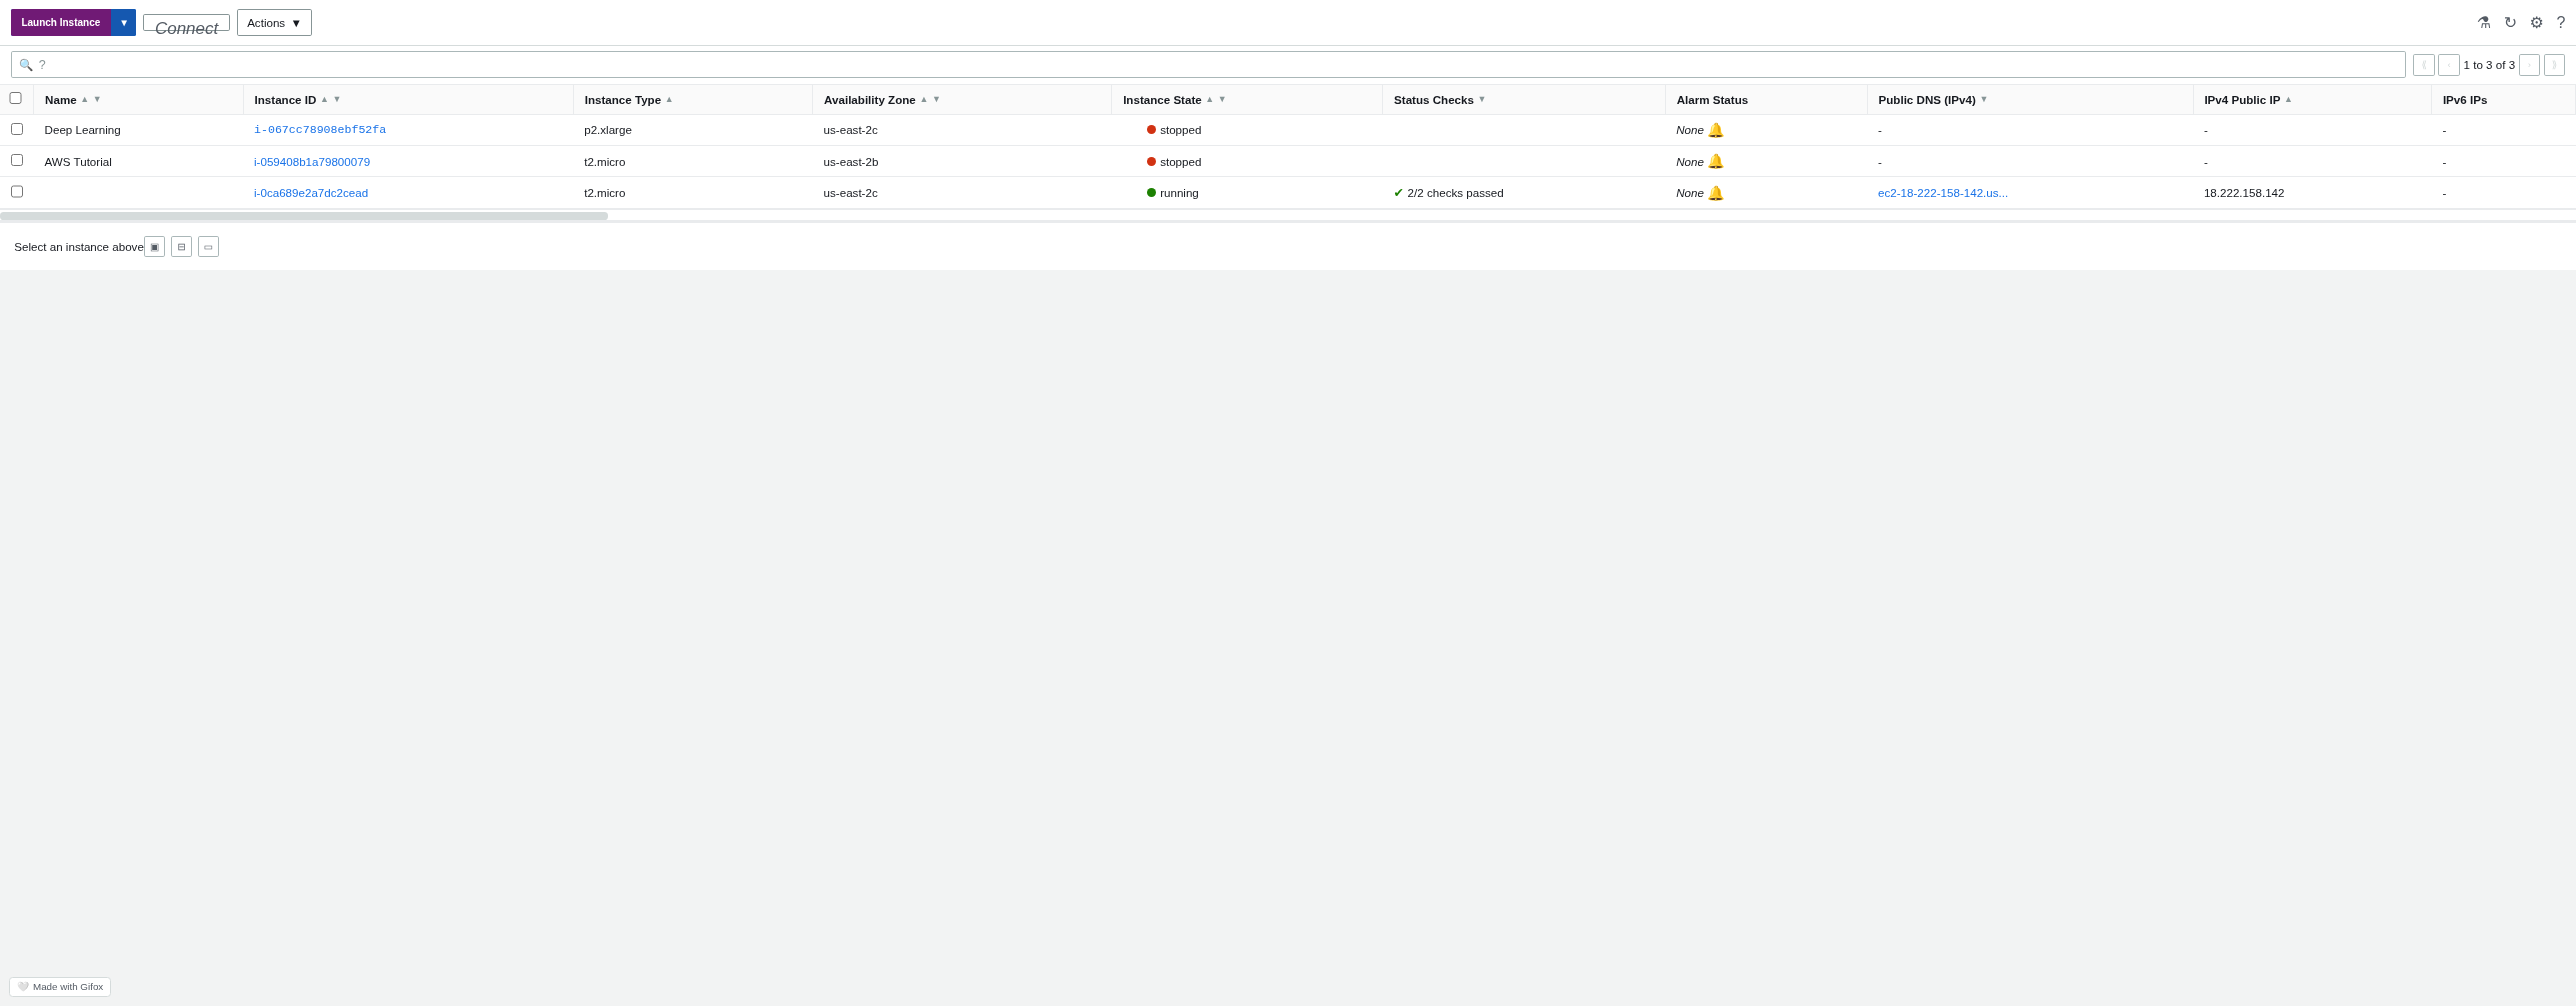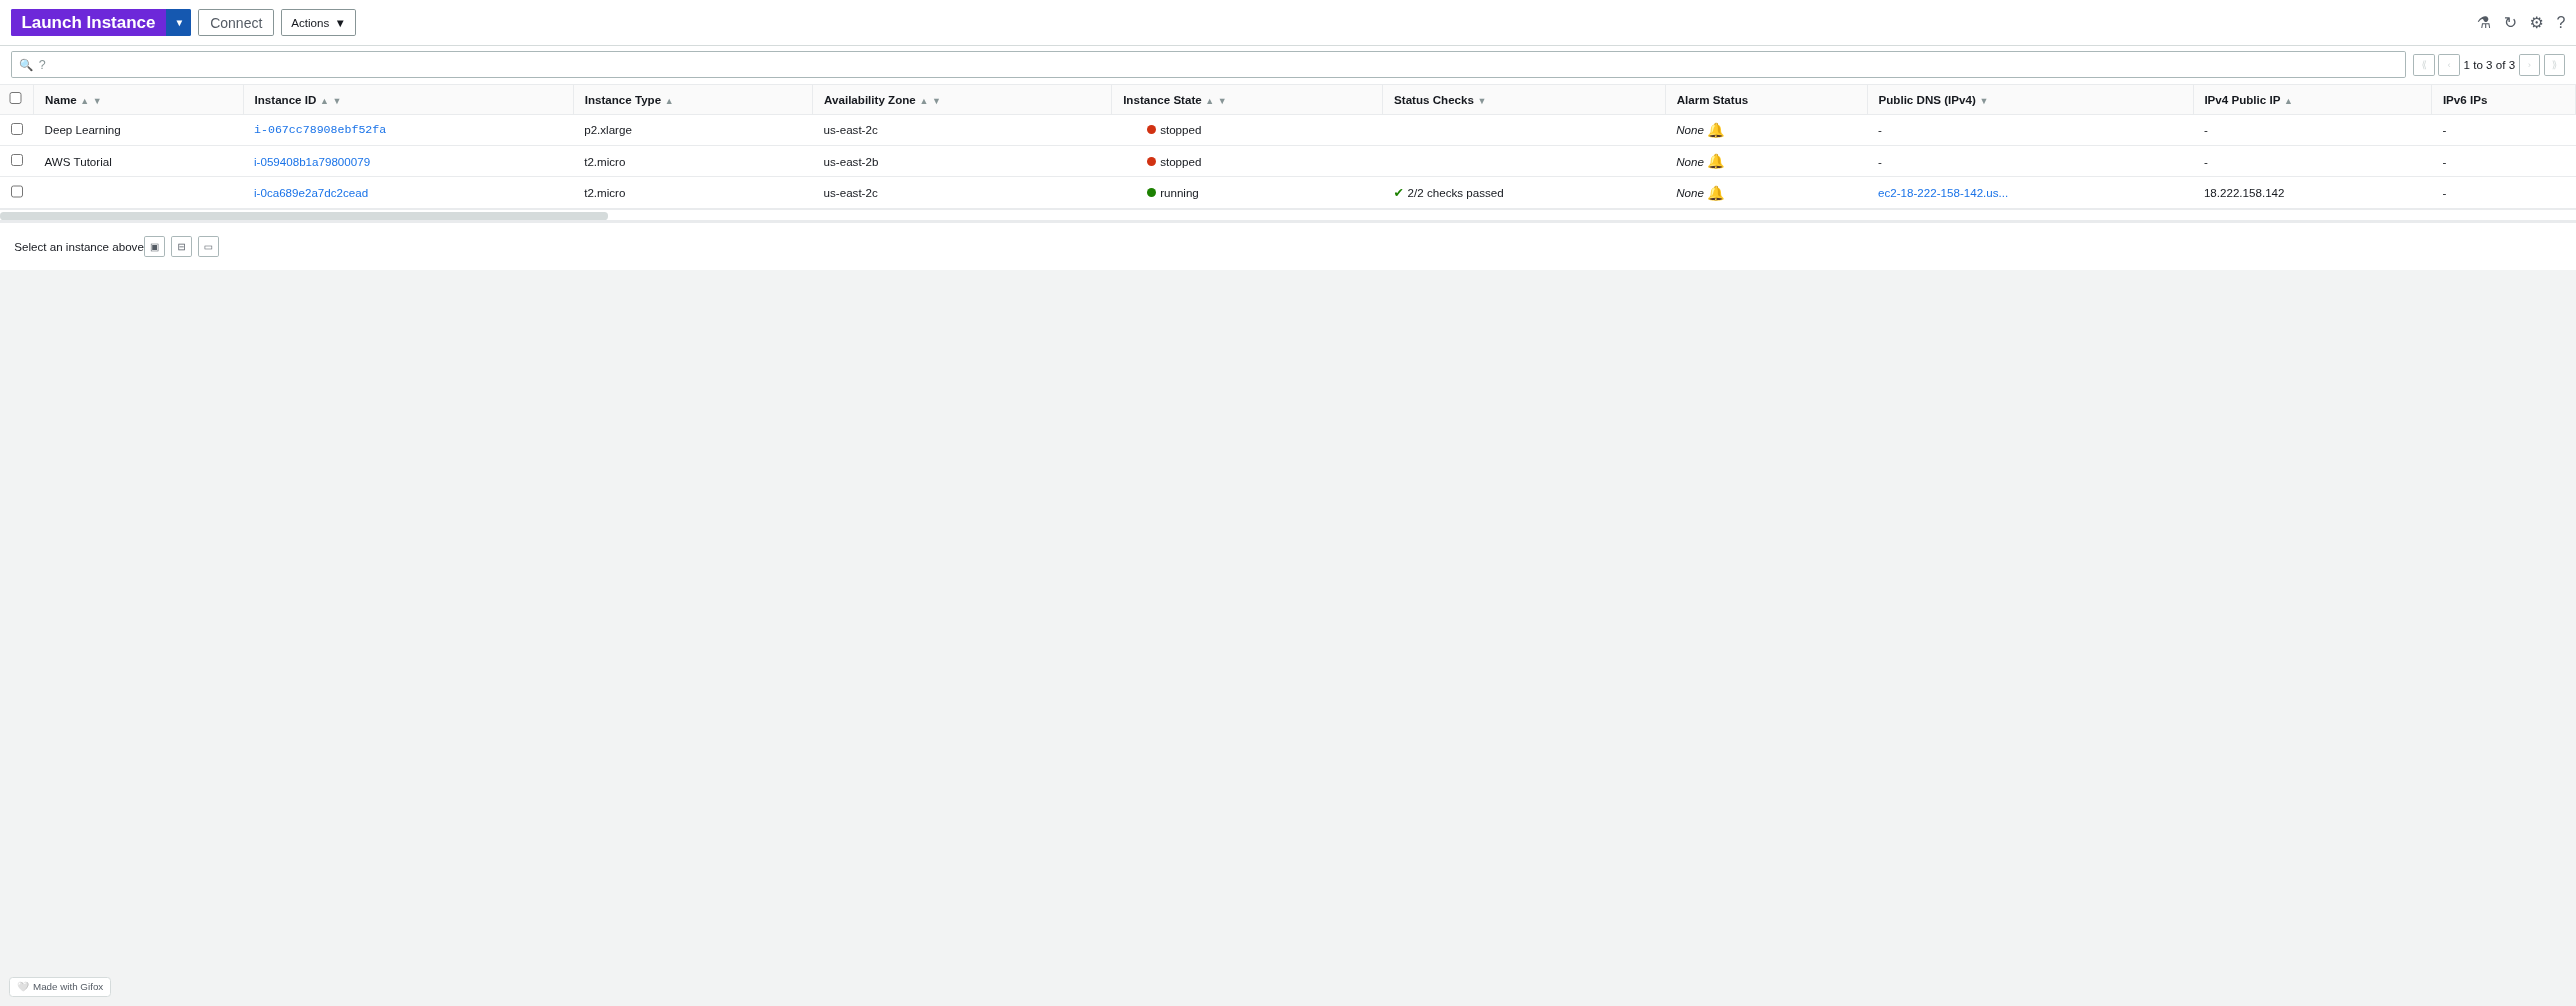--- a/index.html
+++ b/index.html
@@ -22,24 +22,24 @@
       color: #fff;
       border: none;
       border-radius: 1.8px;
       cursor: pointer;
       font-size: 11.6px;
       font-weight: 700;
       height: 27px;
     }
     .btn-launch-main {
       padding: 0 10.7px;
-      background: #6d28d9;
+      background: #701a75;
       border: none;
       color: #fff;
-      font-size: 17px;
+      font-size: 10px;
       font-weight: 700;
       cursor: pointer;
       height: 100%;
       border-radius: 1.8px 0 0 1.8px;
     }
     .btn-launch-dropdown {
       padding: 0 7.2px;
       background: #1558b0;
       border: none;
       color: #fff;
@@ -49,22 +49,23 @@
       border-left: 0.9px solid #1558b0;
       font-size: 9.8px;
     }
     .btn-connect {
       background: #fff;
       border: 0.9px solid #879596;
       color: #545b64;
       border-radius: 1.8px;
       padding: 3.6px 10.7px;
       cursor: pointer;
-      font-size: 14px;
-      height: 27px;
+      font-size: 17px;
+      height: 17px;
+      font-style: italic;
     }
     .btn-actions {
       display: flex;
       align-items: center;
       background: #fff;
       border: 0.9px solid #879596;
       color: #16191f;
       border-radius: 1.8px;
       padding: 3.6px 9px;
       cursor: pointer;
@@ -271,21 +272,21 @@
       padding: 3.6px 7.2px;
       font-size: 9.8px;
       color: #545b64;
       display: flex;
       align-items: center;
       gap: 3.6px;
     }
 
     .header-sort {
       display: inline-flex;
-      align-items: flex-end;
+      align-items: center;
       cursor: pointer;
     }
   </style>
 </head>
 <body>
 
 <div class="toolbar">
   <div class="btn-launch">
     <button class="btn-launch-main">Launch Instance</button>
     <button class="btn-launch-dropdown">▼</button>

